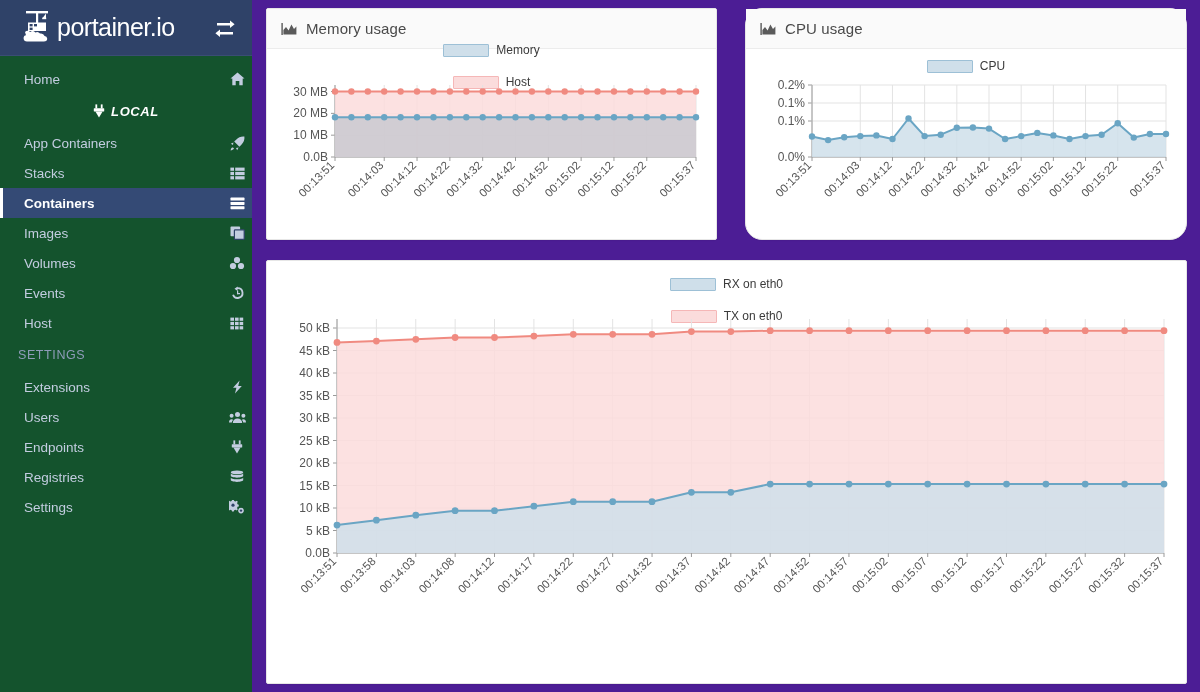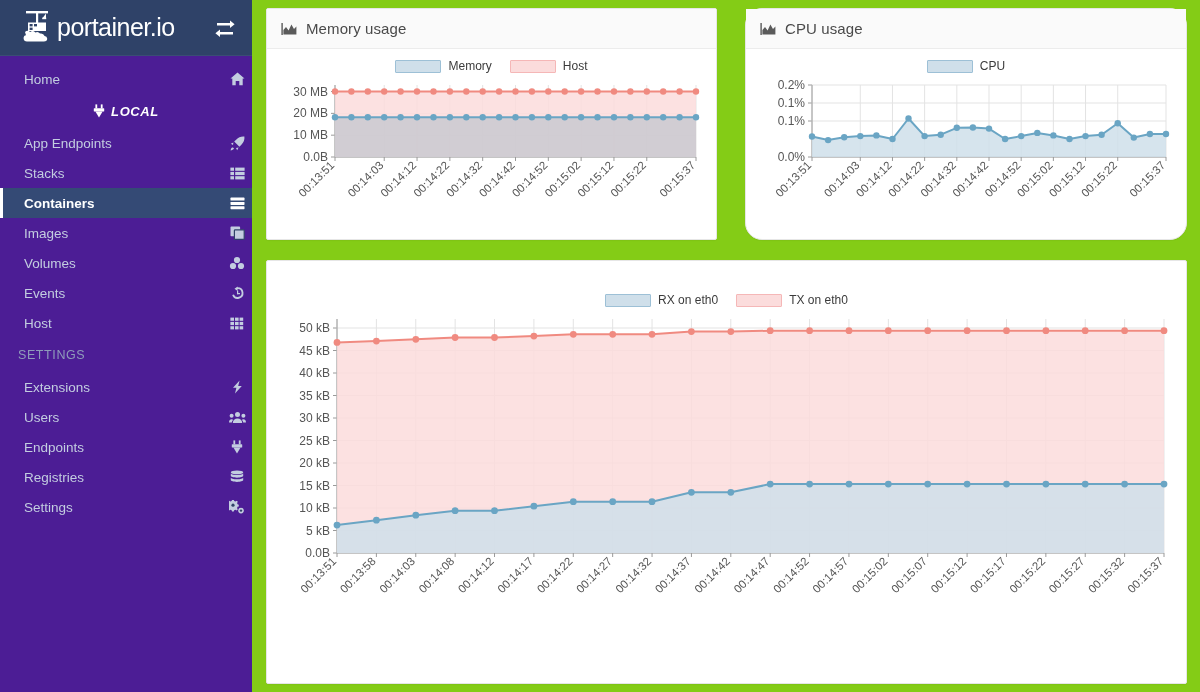--- a/index.html
+++ b/index.html
@@ -8,21 +8,21 @@
     width: 1200px; height: 692px;
     overflow: hidden;
     font-family: "Liberation Sans", sans-serif;
     background: #ffffff;
   }
   #app { display: flex; width: 1200px; height: 692px; }
 
   
   #sidebar {
     width: 252px; min-width: 252px; height: 692px;
-    background: #4c1d95;
+    background: #14532d;
     color: #c9d2e3;
     position: relative;
     overflow: hidden;
   }
   .brand {
     height: 56px;
     display: flex; align-items: center;
     padding: 0 16px 0 22px;
     background: #2f4268;
     border-bottom: 1px solid #3a4d74;
@@ -85,21 +85,21 @@
     display: flex; align-items: center;
     color: #8f9cba;
     font-size: 12.5px;
     letter-spacing: 0.6px;
   }
   .sp8 { height: 8px; }
 
   
   #main {
     flex: 1; height: 692px;
-    background: #84cc16;
+    background: #4c1d95;
     padding: 8px 9px 0 14px;
     overflow: hidden;
   }
   .row { display: flex; gap: 28px; }
   .panel {
     background: #ffffff;
     border: 1px solid #e6e6e6;
     border-radius: 2px;
     box-shadow: 0 1px 1px rgba(0,0,0,0.04);
   }
@@ -118,20 +118,21 @@
   }
   .panel-head .chart-icon { color: #5a5a5a; display: flex; }
   .panel-body { padding: 6px 10px 4px 10px; }
 
   .chart-legend {
     display: flex; align-items: center; justify-content: center;
     gap: 18px;
     font-size: 12px;
     color: #3b3b3b;
     height: 22px;
+    flex-direction: column;
   }
   .legend-item { display: flex; align-items: center; gap: 7px; }
   .legend-swatch {
     width: 46px; height: 13px;
     border-radius: 1px;
   }
   .sw-memory { background: #cfdfea; border: 1px solid #9dc0d6; }
   .sw-cache  { background: #fbdcdc; border: 1px solid #f5b7b7; }
 
   svg { display: block; }
@@ -189,21 +190,21 @@
           <rect x="7.8" y="0.4" width="1.8" height="4" fill="#ffffff"></rect>
           <rect x="0.8" y="4.2" width="10.4" height="3.4" rx="0.6" fill="#ffffff"></rect>
           <path d="M2.4 7.6 h7.2 l-3.6 5.8 z" fill="#ffffff"></path>
         </svg>
       </span>
       <span>LOCAL</span>
     </div>
 
 
     <div class="nav-item">
-      <span class="nav-label">App Endpoints</span>
+      <span class="nav-label">App Containers</span>
       <span class="nav-icon">
         <svg width="15" height="15" viewBox="0 0 15 15">
           <path d="M14.4 0.6 c-3.2 -0.4 -6 0.8 -8 2.8 L4.2 5.6 l5.2 5.2 l2.2 -2.2 c2 -2 3.2 -4.8 2.8 -8 z" fill="currentColor"></path>
           <path d="M3.4 6.4 L0.8 7.8 l2.2 1.2 z" fill="currentColor"></path>
           <path d="M8.6 11.6 L7.2 14.2 l-1.2 -2.2 z" fill="currentColor"></path>
           <path d="M0.6 14.4 c1.4 -0.4 2.8 -1 3.4 -2 c-0.6 -1 -1.6 -1.2 -2.2 -0.6 c-0.8 0.6 -1 1.8 -1.2 2.6 z" fill="currentColor"></path>
         </svg>
       </span>
     </div>
 

